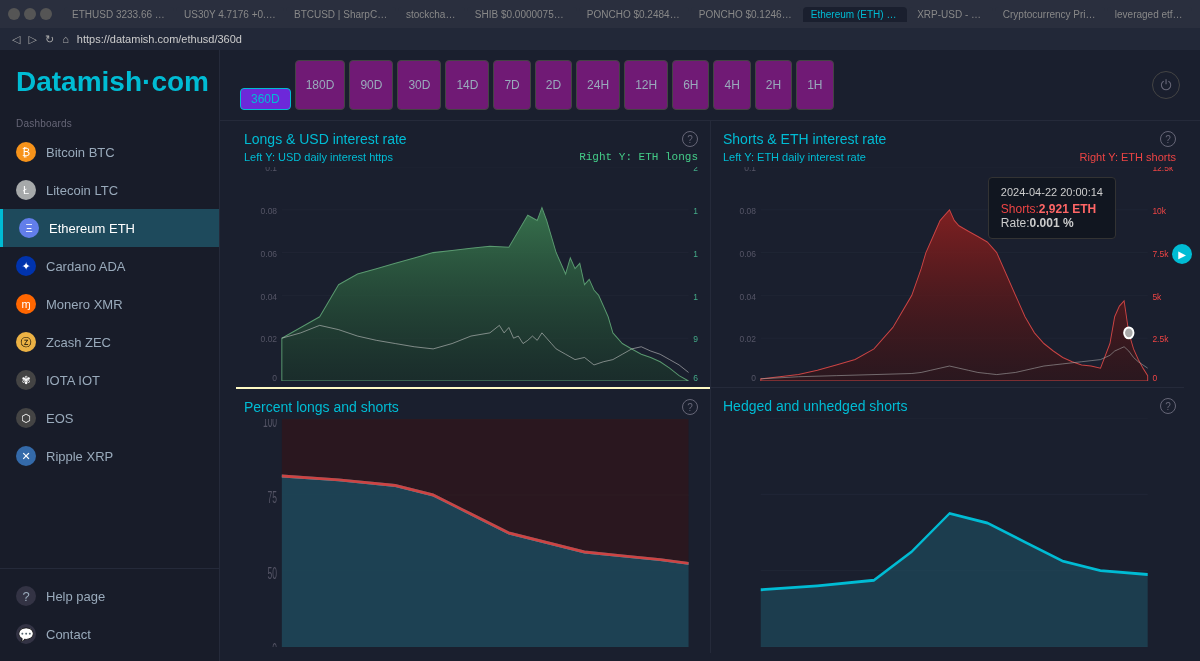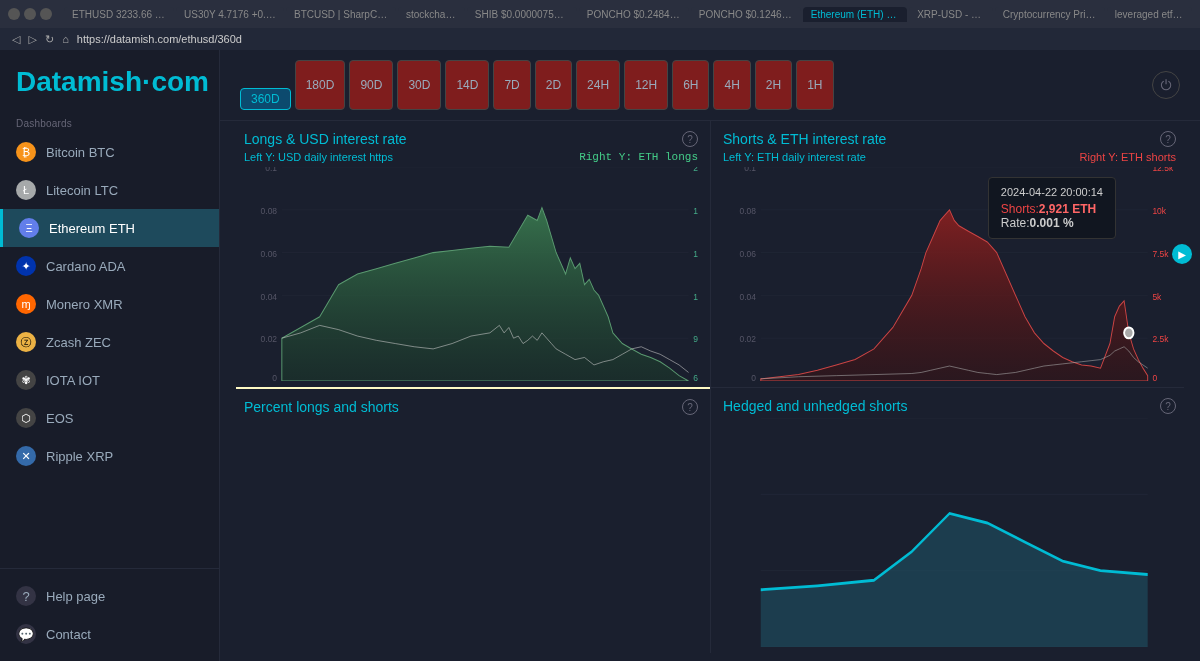--- a/index.html
+++ b/index.html
@@ -152,29 +152,29 @@
       flex-shrink: 0;
       border-bottom: 1px solid #252a3a;
       justify-content: space-between;
     }
     .time-buttons {
       display: flex;
       gap: 4px;
     }
     .time-btn {
       border: 1px solid #444;
-      background: #7f1d1d;
+      background: #701a75;
       color: #9ab;
       padding: 3px 10px;
       border-radius: 4px;
       font-size: 12px;
       cursor: pointer;
     }
     .time-btn.active {
-      background: #0c4a6e;
+      background: #6d28d9;
       border-color: #00bcd4;
       color: #00bcd4;
       margin-top: 28px;
     }
     .power-btn {
       width: 28px; height: 28px;
       border-radius: 50%;
       border: 1px solid #444;
       background: transparent;
       color: #667;
@@ -485,20 +485,36 @@
         </div>
 
         <div style="position:absolute;right:-8px;top:50%;transform:translateY(-50%);width:20px;height:20px;border-radius:50%;background:#00bcd4;display:flex;align-items:center;justify-content:center;color:#fff;font-size:10px;cursor:pointer;z-index:5;">▶</div>
       </div>
 
       <div class="chart-panel chart-panel-left" style="border-top:2px solid #fef9c3;text-align:right;">
         <div class="chart-title">
           <span>Percent longs and shorts</span>
           <div class="info-icon">?</div>
         </div>
+        <div class="chart-svg-container">
+          <svg class="chart" viewBox="0 0 480 120" preserveAspectRatio="none">
+            <line x1="40" y1="0" x2="470" y2="0" stroke="#252a3a" stroke-width="0.5"></line>
+            <line x1="40" y1="40" x2="470" y2="40" stroke="#252a3a" stroke-width="0.5"></line>
+            <line x1="40" y1="80" x2="470" y2="80" stroke="#252a3a" stroke-width="0.5"></line>
+            <line x1="40" y1="120" x2="470" y2="120" stroke="#252a3a" stroke-width="0.5"></line>
+            <text x="35" y="4" text-anchor="end" fill="#556" font-size="9">100</text>
+            <text x="35" y="44" text-anchor="end" fill="#556" font-size="9">75</text>
+            <text x="35" y="84" text-anchor="end" fill="#556" font-size="9">50</text>
+            <text x="35" y="124" text-anchor="end" fill="#556" font-size="9">0</text>
+            <path d="M40,30 L100,32 L160,35 L200,40 L240,50 L280,60 L320,65 L360,70 L400,72 L440,74 L470,76 L470,120 L40,120 Z" fill="#1e4a5c" opacity="0.8"></path>
+            <polyline points="40,30 100,32 160,35 200,40 240,50 280,60 320,65 360,70 400,72 440,74 470,76" fill="none" stroke="#00bcd4" stroke-width="1.5"></polyline>
+            <path d="M40,30 L100,32 L160,35 L200,40 L240,50 L280,60 L320,65 L360,70 L400,72 L440,74 L470,76 L470,0 L40,0 Z" fill="#3a1010" opacity="0.5"></path>
+            <polyline points="40,30 100,32 160,35 200,40 240,50 280,60 320,65 360,70 400,72 440,74 470,76" fill="none" stroke="#c44" stroke-width="1.5"></polyline>
+          </svg>
+        </div>
       </div>
 
       <div class="chart-panel chart-panel-right" style="border-top:1px solid #252a3a;border-left:1px solid #252a3a;">
         <div class="chart-title">
           <span>Hedged and unhedged shorts</span>
           <div class="info-icon">?</div>
         </div>
         <div class="chart-svg-container">
           <svg class="chart" viewBox="0 0 480 120" preserveAspectRatio="none">
             <line x1="40" y1="0" x2="450" y2="0" stroke="#252a3a" stroke-width="0.5"></line>

